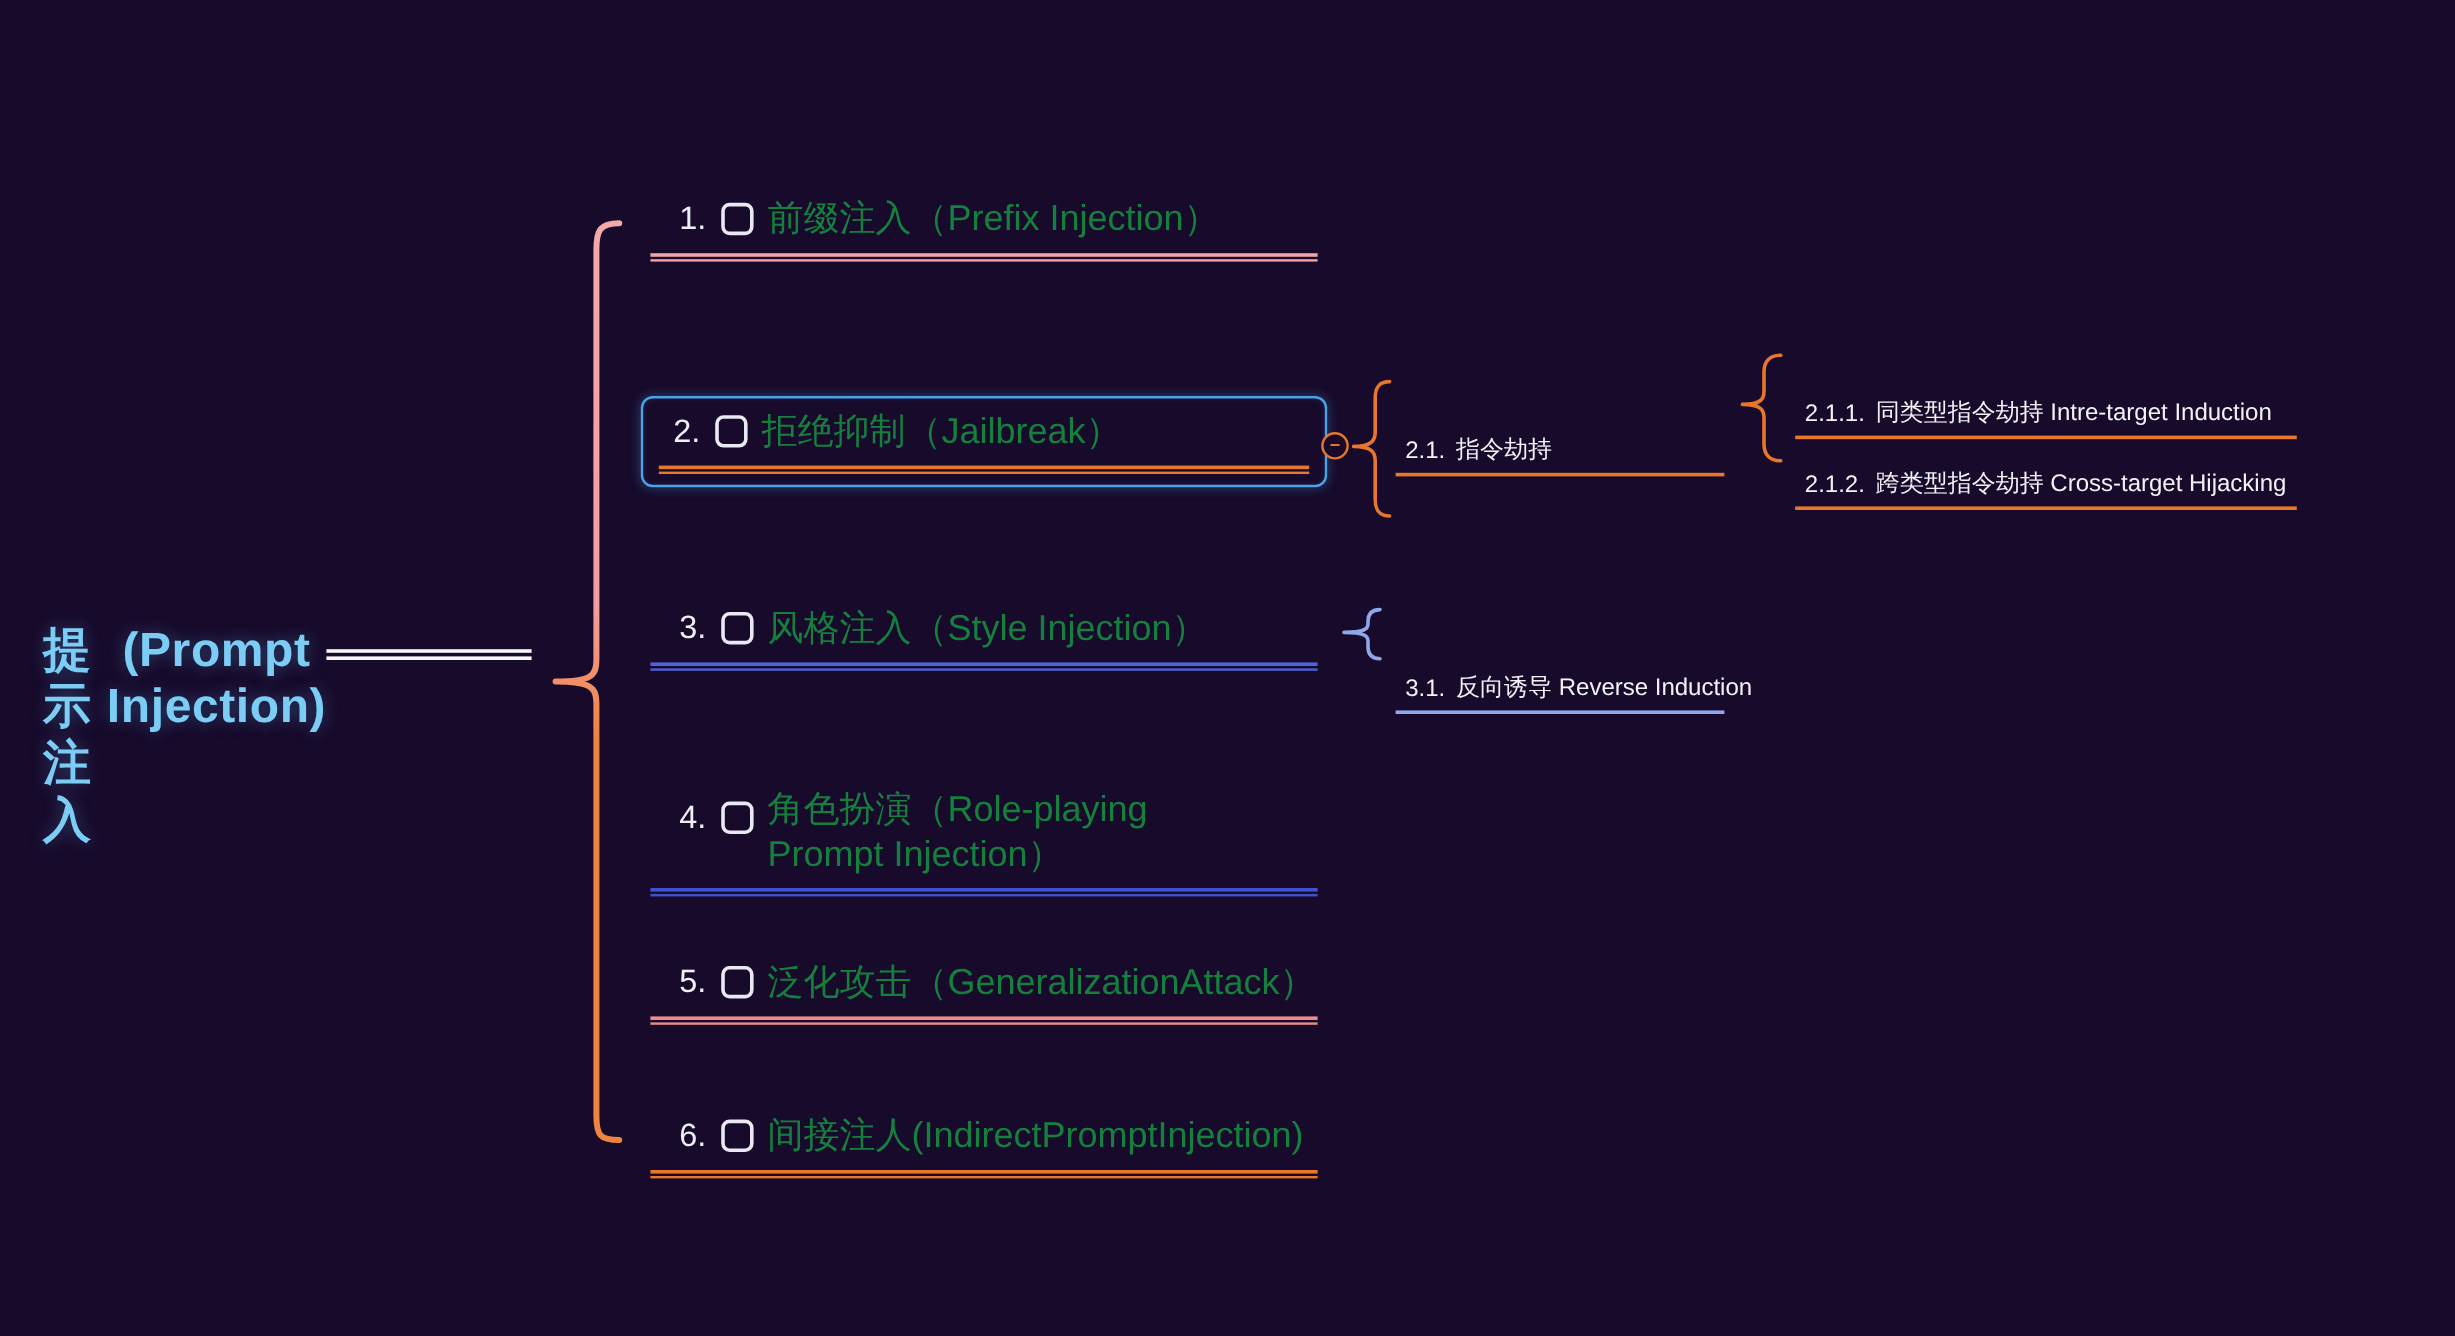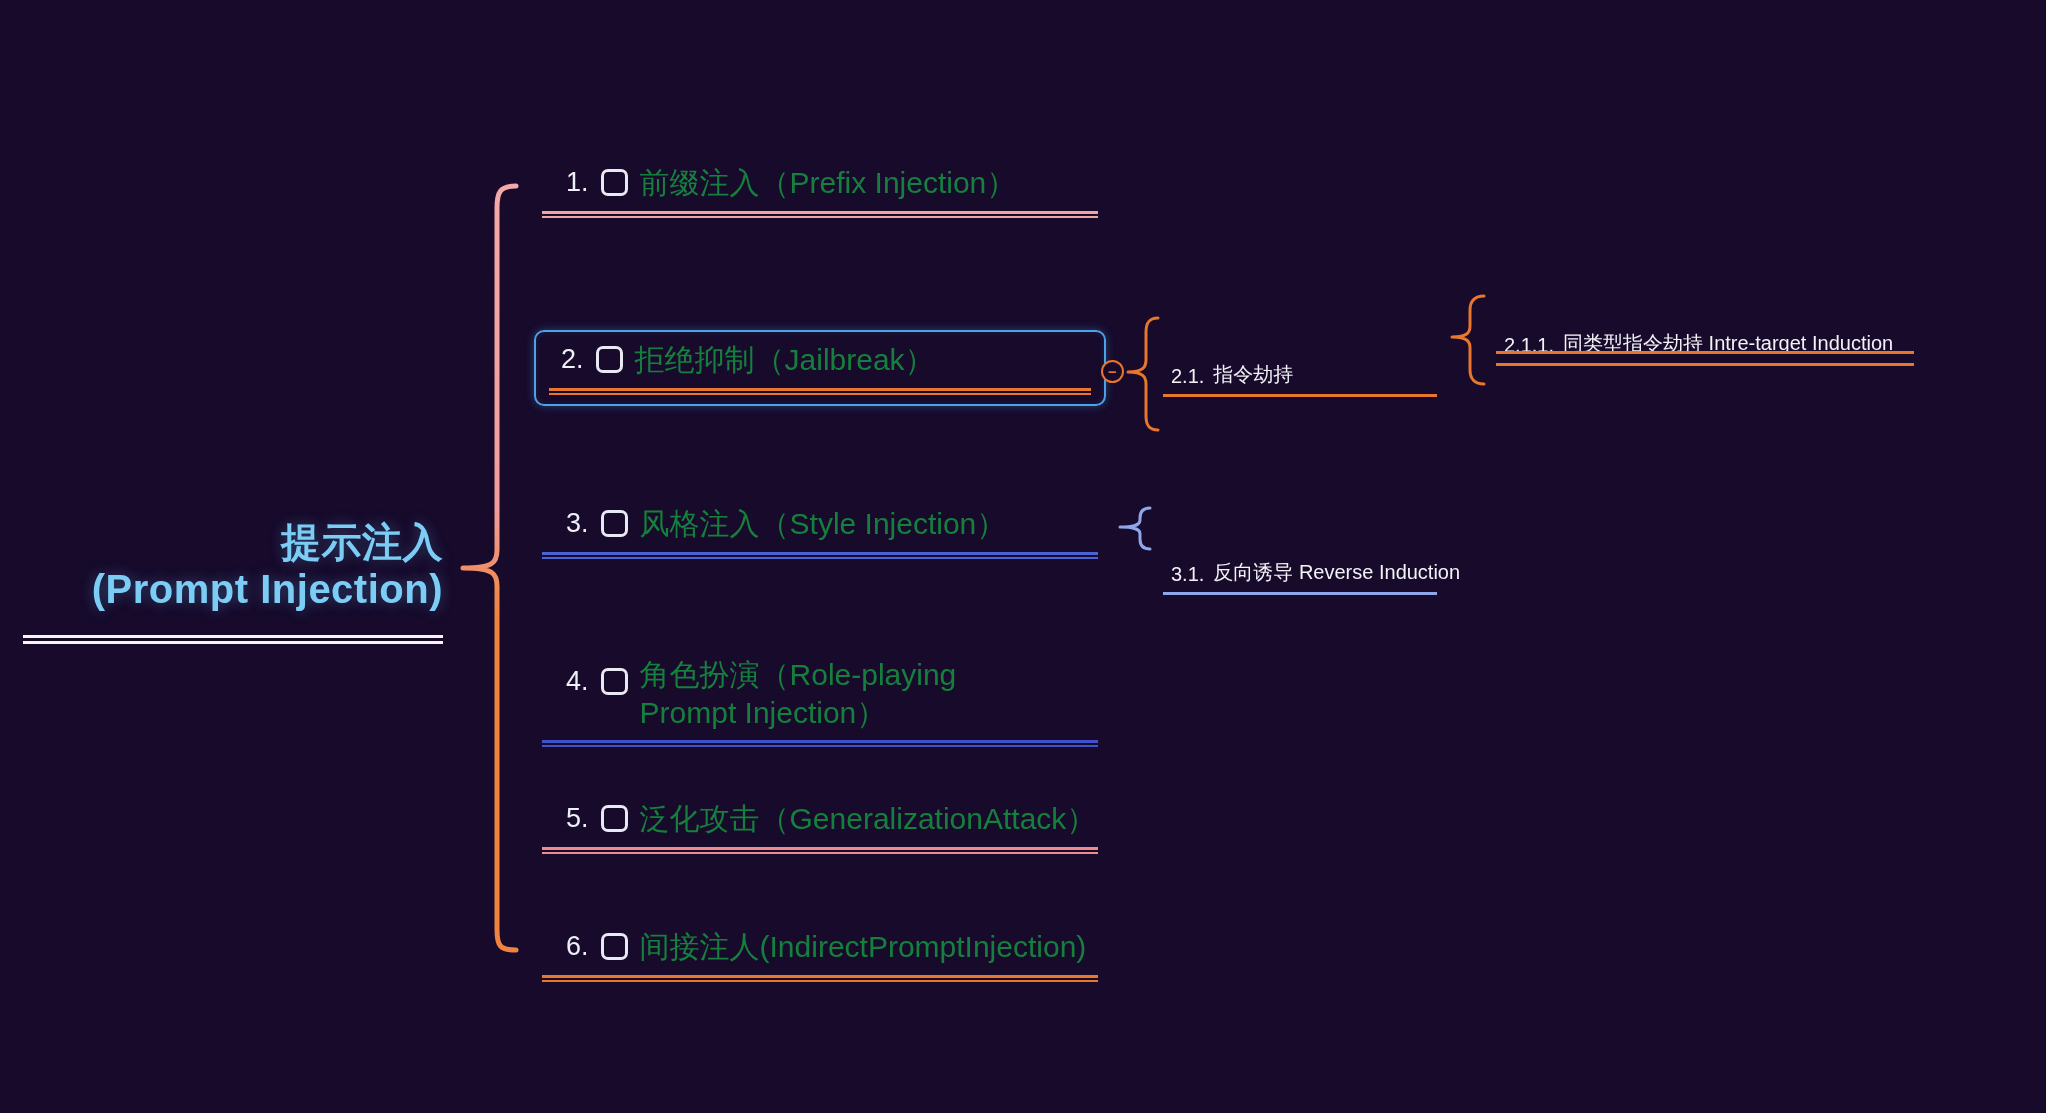--- a/index.html
+++ b/index.html
@@ -7,21 +7,21 @@
   body {
     background:#170a2b;
     font-family:"Liberation Sans","DejaVu Sans",sans-serif;
     overflow:hidden;
     position:relative;
   }
   .canvas { position:absolute; inset:0; width:2046px; height:1113px; }
   svg.connectors { position:absolute; left:0; top:0; pointer-events:none; }
 
   
-  .root { position:absolute; display:flex; flex-direction:column; align-items:flex-end; }
+  .root { position:absolute; display:flex; flex-direction:row; align-items:flex-start; }
   .root-line {
     font-size:40px; font-weight:bold; color:#7bcdf5; line-height:1.18;
     text-align:center; letter-spacing:.5px;
     text-shadow:0 0 14px rgba(100,190,245,.35);
   }
   .ul-root {
     margin-top:22px; width:100%; height:9px;
     border-top:3px solid #f5f5fa; border-bottom:3px solid #f5f5fa;
   }
 
@@ -128,20 +128,24 @@
 
   <div class="topic sub-topic" style="left:1496px; top:286px; width:418px;">
     <div class="trow">
       <span class="snum">2.1.1.</span>
       <span class="slabel">同类型指令劫持 Intre-target Induction</span>
     </div>
     <div class="ul-sub uls-orange"></div>
   </div>
 
   <div class="topic sub-topic" style="left:1496px; top:345px; width:418px;">
+    <div class="trow">
+      <span class="snum">2.1.2.</span>
+      <span class="slabel">跨类型指令劫持 Cross-target Hijacking</span>
+    </div>
     <div class="ul-sub uls-orange"></div>
   </div>
 
 
   <div class="topic main-topic" style="left:542px; top:505px;">
     <div class="trow">
       <span class="tnum">3.</span>
       <span class="checkbox"></span>
       <span class="tlabel">风格注入（Style Injection）</span>
     </div>

